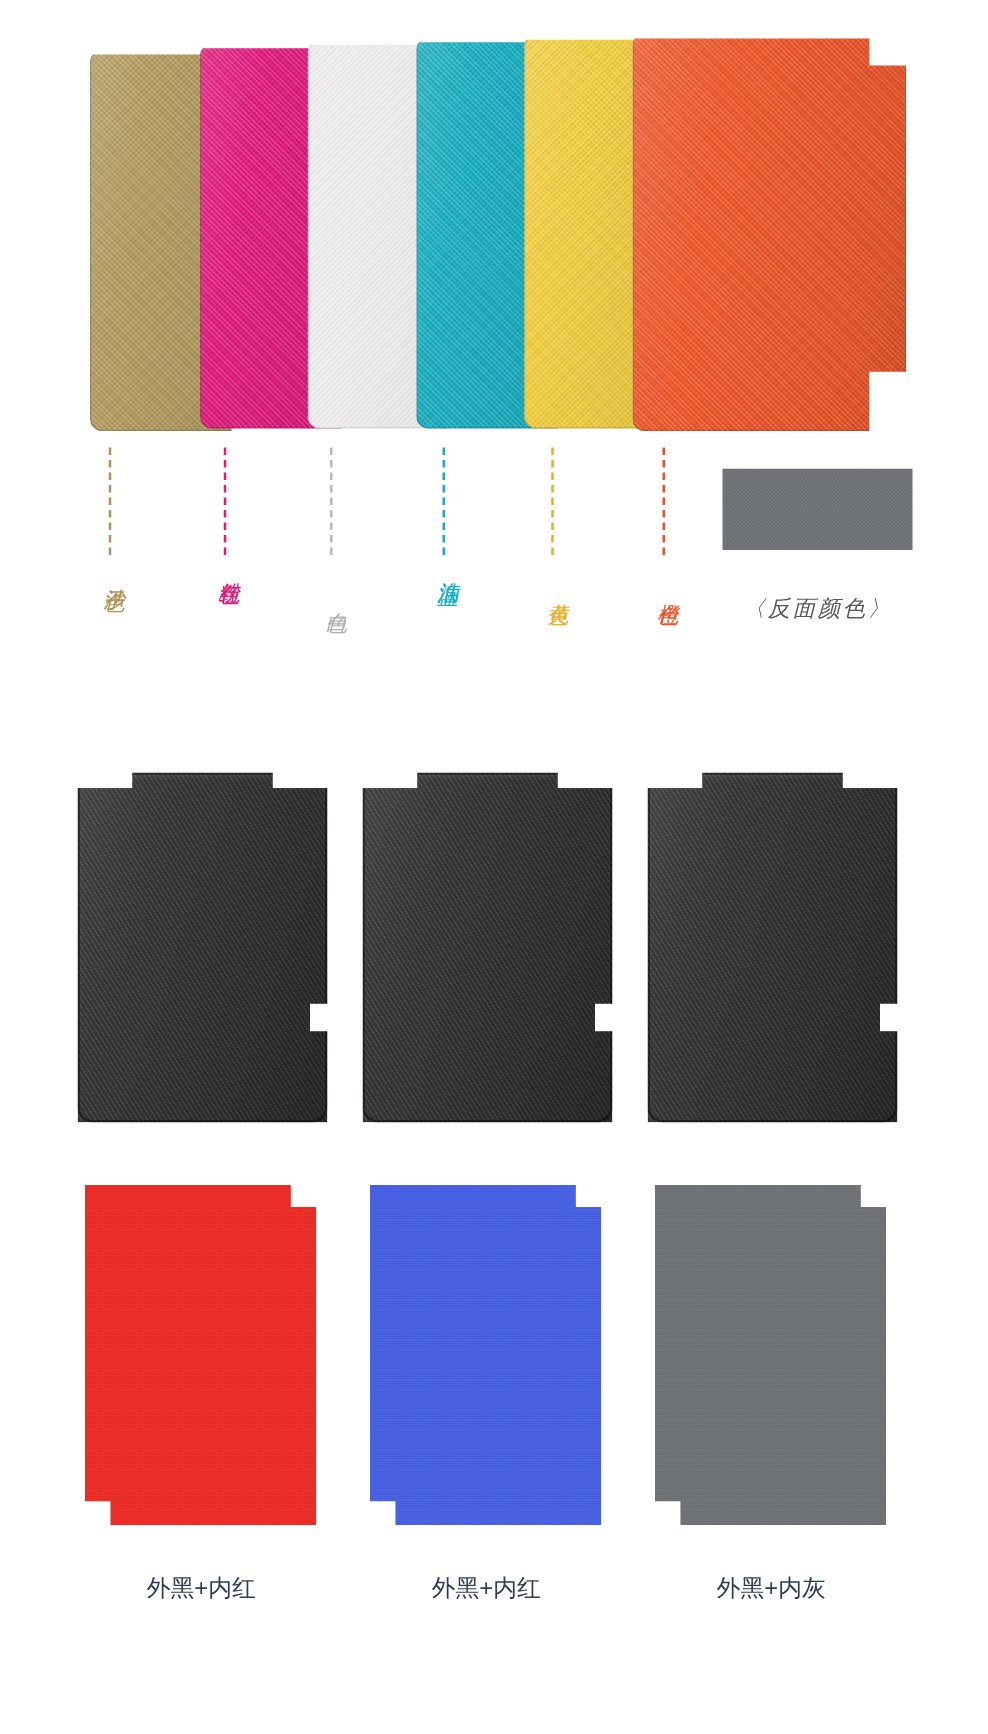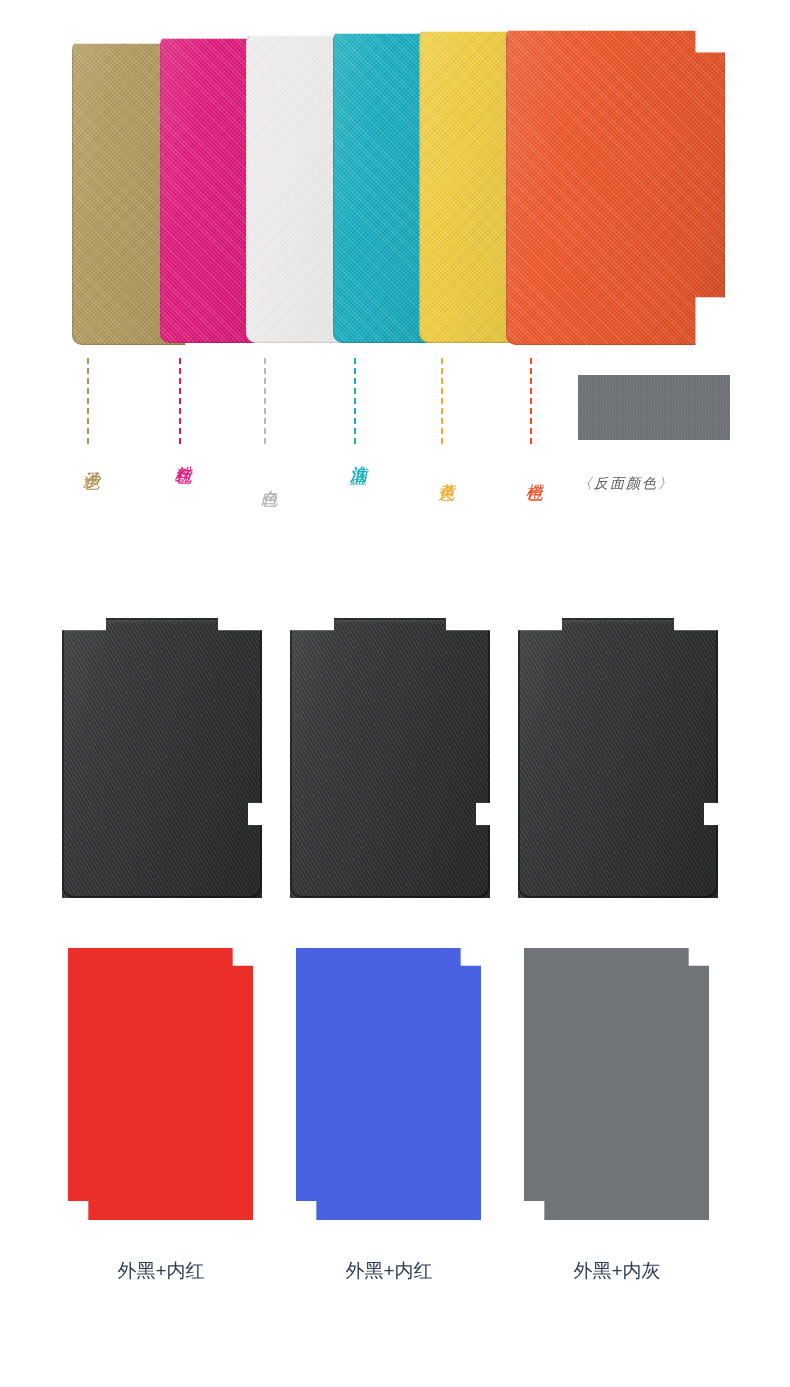--- a/index.html
+++ b/index.html
@@ -100,23 +100,23 @@
     width: 152px; height: 65px;
     background-color: #6f7276;
     background-image:
       repeating-conic-gradient(rgba(255,255,255,.05) 0% 25%, rgba(0,0,0,.05) 0% 50%);
     background-size: 3px 3px;
   }
   #back-swatch-label {
     position: absolute;
     left: 578px; top: 475px;
     width: 152px;
-    text-align: left;
+    text-align: center;
     font-family: "Liberation Serif", "DejaVu Serif", serif;
-    font-size: 14px;
+    font-size: 18px;
     font-style: italic;
     color: #58595b;
     letter-spacing: 2px;
     white-space: nowrap;
   }
 
   
   .black-cover {
     position: absolute;
     width: 200px; height: 280px;

